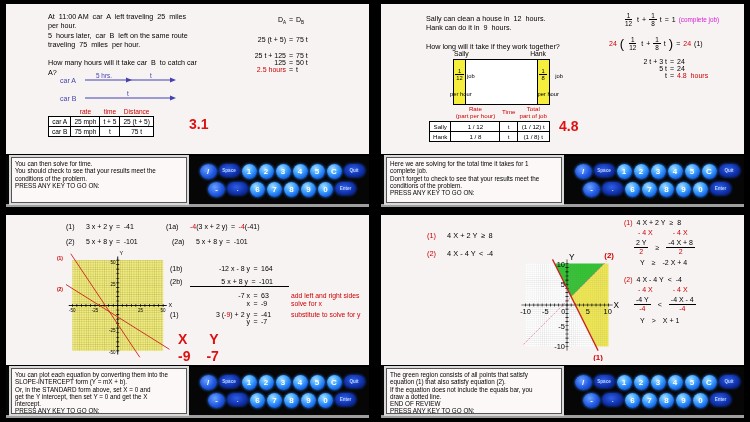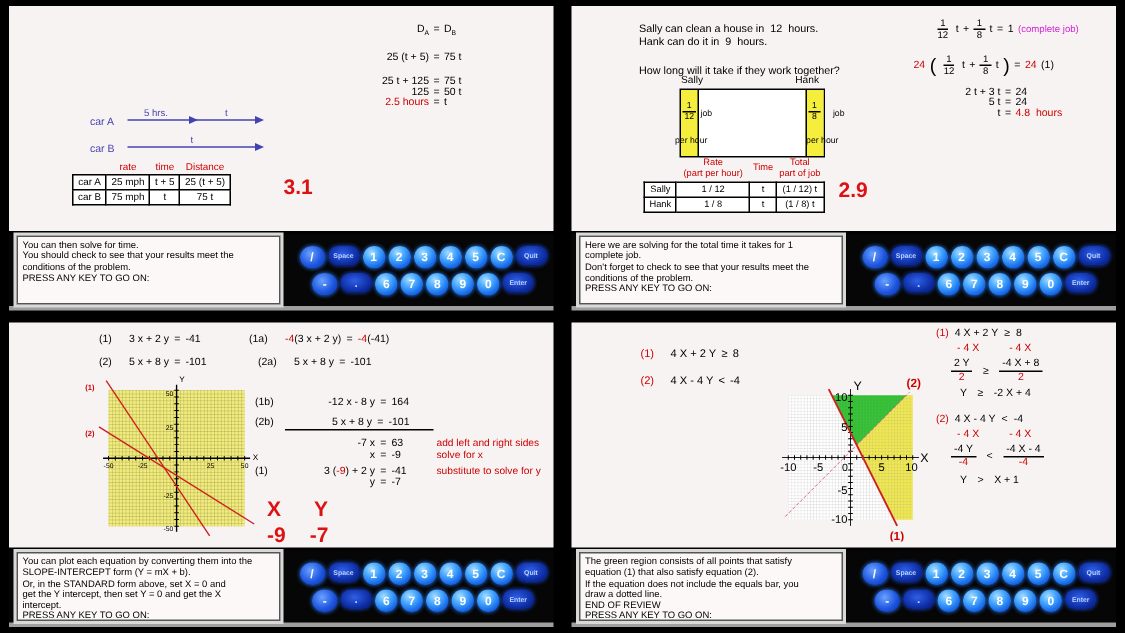--- a/index.html
+++ b/index.html
@@ -60,20 +60,27 @@
   .wd-small{position:absolute;font-size:5.8px;color:#000;white-space:nowrap;}
   svg text{font-family:"Liberation Sans",sans-serif;}
 </style>
 </head>
 <body>
 
 <div class="grid">
 
   <div class="quad">
     <div class="panel">
+      <div class="abs prob pre" style="left:42px;top:8px;width:178px;">At  11:00 AM  car  A  left traveling  25  miles
+per hour.
+5  hours later,  car  B  left on the same route
+traveling  75  miles  per hour.
+
+How many hours will it take car  B  to catch car
+A?</div>
 
       <div class="abs" style="left:220px;top:12px;">
         <div class="eqrow" style="margin-bottom:11px;">
           <span class="l" style="width:60px;"><span>D</span><sub>A</sub></span>
           <span class="o">=</span>
           <span class="r"><span>D</span><sub>B</sub></span>
         </div>
         <div class="eqrow" style="margin-bottom:9px;">
           <span class="l" style="width:60px;">25 (t + 5)</span>
             <span class="o">=</span>
@@ -265,21 +272,21 @@
             <span class="o">=</span>
             <span>24</span>
         </div>
         <div class="eqrow">
           <span class="l" style="width:58px;">t</span>
             <span class="o">=</span>
             <span class="red pre">4.8  hours</span>
         </div>
       </div>
 
-      <div class="abs bigans" style="left:178px;top:114px;">2.9</div>
+      <div class="abs bigans" style="left:178px;top:114px;">4.8</div>
     </div>
     <div class="strip">
       <div class="instr">Here we are solving for the total time it takes for  1
 complete job.
 Don't forget to check to see that your results meet the
 conditions of the problem.
 PRESS ANY KEY TO GO ON:</div>
       <div class="keypad">
           <div class="key-row">
             <button class="key mid">/</button>

